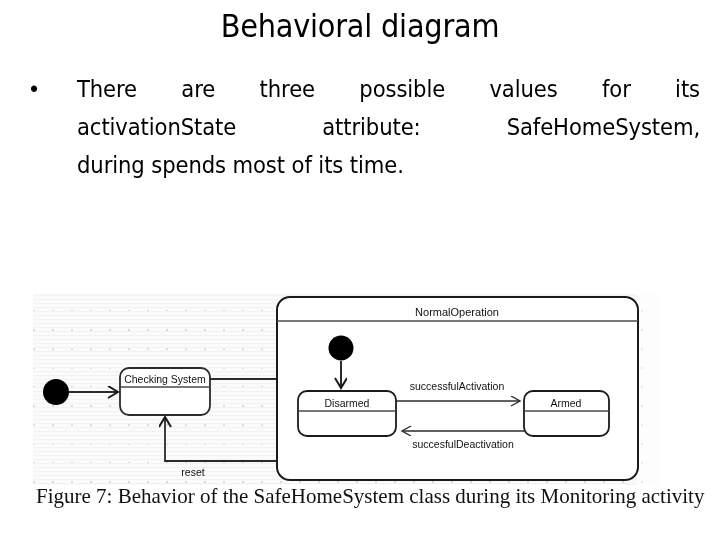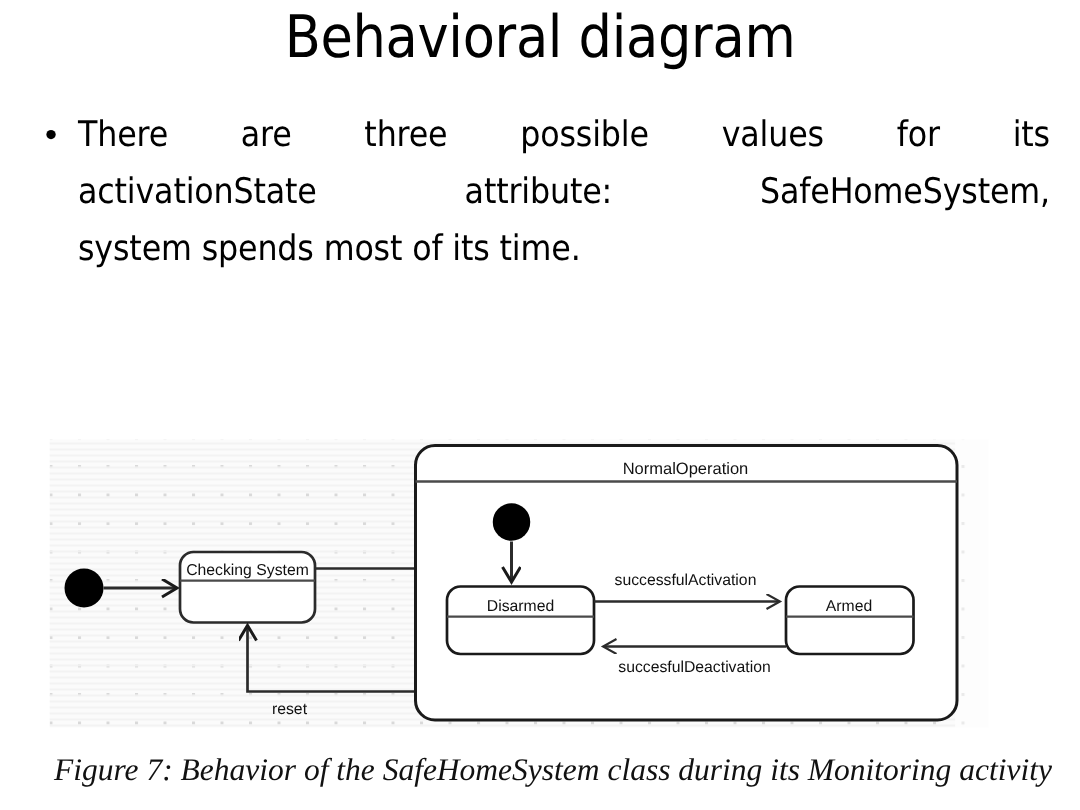--- a/index.html
+++ b/index.html
@@ -16,21 +16,21 @@
     position: relative;
   }
 
   
   .slide-title {
     position: absolute;
     top: 6px;
     left: 0;
     width: 720px;
     text-align: center;
-    font-size: 39px;
+    font-size: 32px;
     line-height: 40px;
     font-family: "DejaVu Sans Condensed", "Liberation Sans", sans-serif;
     font-stretch: condensed;
     letter-spacing: -0.2px;
     color: #000;
   }
 
   
   .body-block {
     position: absolute;
@@ -59,59 +59,59 @@
     font-family: "DejaVu Sans Condensed", "Liberation Sans", sans-serif;
     font-stretch: condensed;
     letter-spacing: -0.1px;
     -webkit-hyphens: none;
     hyphens: none;
   }
   .just-line {
     text-align: justify;
     text-align-last: justify;
     white-space: nowrap;
+    margin-left: 25px;
   }
   .just-line.last {
     text-align-last: left;
   }
 
   
   .diagram-wrap {
     position: absolute;
     left: 33px;
     top: 291px;
     width: 655px;
     height: 197px;
   }
   .figure-caption {
     position: absolute;
     left: 36px;
-    top: 498px;
+    top: 481px;
     width: 680px;
     font-family: "Liberation Serif", "DejaVu Serif", serif;
-    font-style: italic;
     font-size: 21px;
     line-height: 30px;
     color: #111;
     white-space: nowrap;
   }
   svg { display: block; }
 </style>
 </head>
 <body>
 
 <div class="slide-title">Behavioral diagram</div>
 
 <div class="body-block">
   <div class="bullet-row">
     <div class="bullet-mark">•</div>
     <div class="bullet-text">
       <div class="just-line">There are three possible values for its</div>
       <div class="just-line">activationState attribute: SafeHomeSystem,</div>
-      <div class="just-line last">system spends most of its time.</div>
+      <div class="just-line last">during spends most of its time.</div>
     </div>
   </div>
 </div>
 
 <div class="diagram-wrap">
   <svg width="655" height="197" viewBox="0 0 655 197">
     <defs>
       <pattern id="griddots" x="0" y="0" width="19" height="19" patternUnits="userSpaceOnUse">
         <rect x="0" y="0" width="19" height="19" fill="#fbfbfb"></rect>
         <rect x="0" y="0" width="2" height="2" fill="#d9d9d9"></rect>

